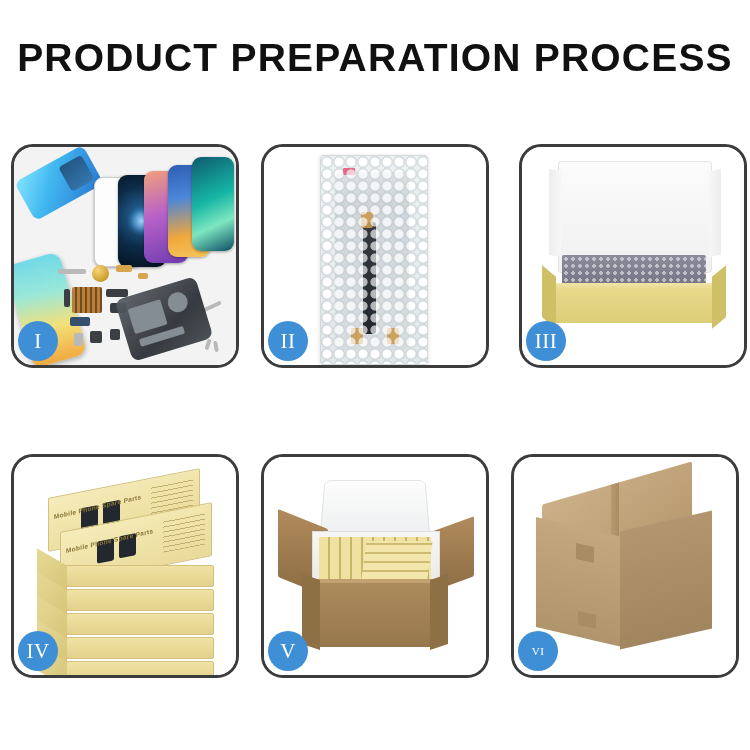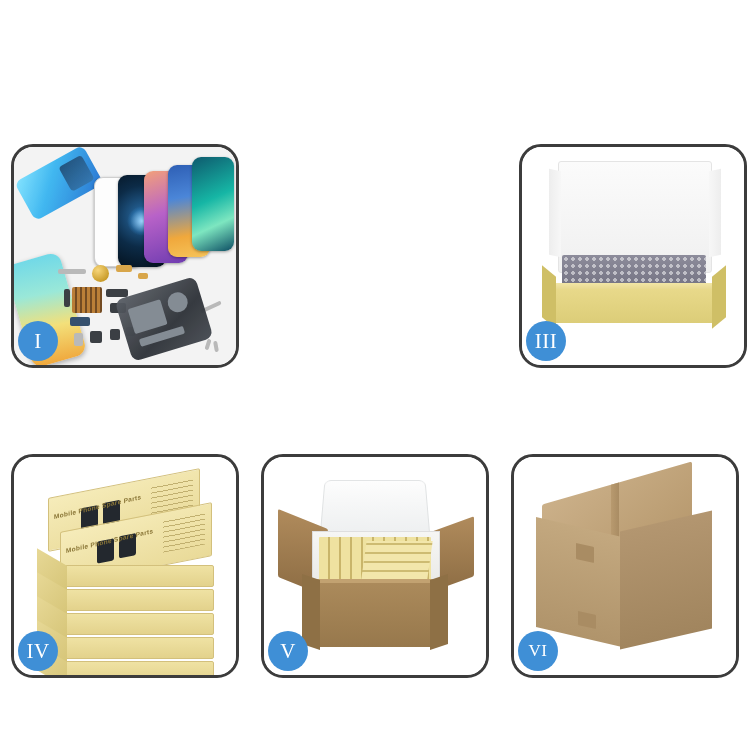--- a/index.html
+++ b/index.html
@@ -60,21 +60,21 @@
     border-radius:50%;
     background:#3f8fd6;
     color:#ffffff;
     font-family:"Liberation Serif", serif;
     font-size:21px;
     line-height:40px;
     text-align:center;
     z-index:9;
     letter-spacing:0.5px;
   }
-  .badge.small{font-size:17px;}
+  .badge.small{font-size:11px;}
 
   
   .scene1{background:#f3f3f3;}
   .ph{
     position:absolute;border-radius:9px;
     box-shadow:0 1px 3px rgba(0,0,0,0.35);
   }
   .film{
     position:absolute;left:6px;top:14px;
     width:78px;height:44px;
@@ -327,20 +327,21 @@
     background:linear-gradient(180deg,#b39670,#a1855e);
     transform:skewY(-13deg);
   }
   .bx-tab{position:absolute;background:#a98c63;border-radius:1px;}
 </style>
 </head>
 <body>
 
 <div id="page">
 
+  <div class="title">PRODUCT PREPARATION PROCESS</div>
 
   <div class="grid">
 
     <div class="panel p1">
       <div class="photo scene1">
         <div class="film"></div>
 
         <div class="ph phWhite"></div>
         <div class="ph phDark"></div>
         <div class="ph phPurple"></div>
@@ -369,20 +370,34 @@
 
         <div class="backplate">
           <i style="left:10px;top:12px;width:34px;height:26px;"></i>
           <i style="left:50px;top:10px;width:20px;height:20px;border-radius:50%;"></i>
           <i style="left:12px;top:44px;width:46px;height:8px;"></i>
         </div>
       </div>
       <div class="badge">I</div>
     </div>
 
+    <div class="panel p2">
+      <div class="photo scene2">
+        <div class="bag">
+          <div class="lcd"></div>
+          <div class="flex"></div>
+          <div class="flexpad" style="left:40px;top:56px;"></div>
+          <div class="flexpad" style="left:30px;top:172px;"></div>
+          <div class="flexpad" style="left:66px;top:172px;"></div>
+          <div class="sticker"></div>
+          <div class="bw-overlay"></div>
+        </div>
+      </div>
+      <div class="badge">II</div>
+    </div>
 
     <div class="panel p3">
       <div class="photo scene3">
         <div class="ob-lid"></div>
         <div class="ob-foam"></div>
         <div class="ob-rim"></div>
         <div class="ob-front"></div>
       </div>
       <div class="badge">III</div>
     </div>

